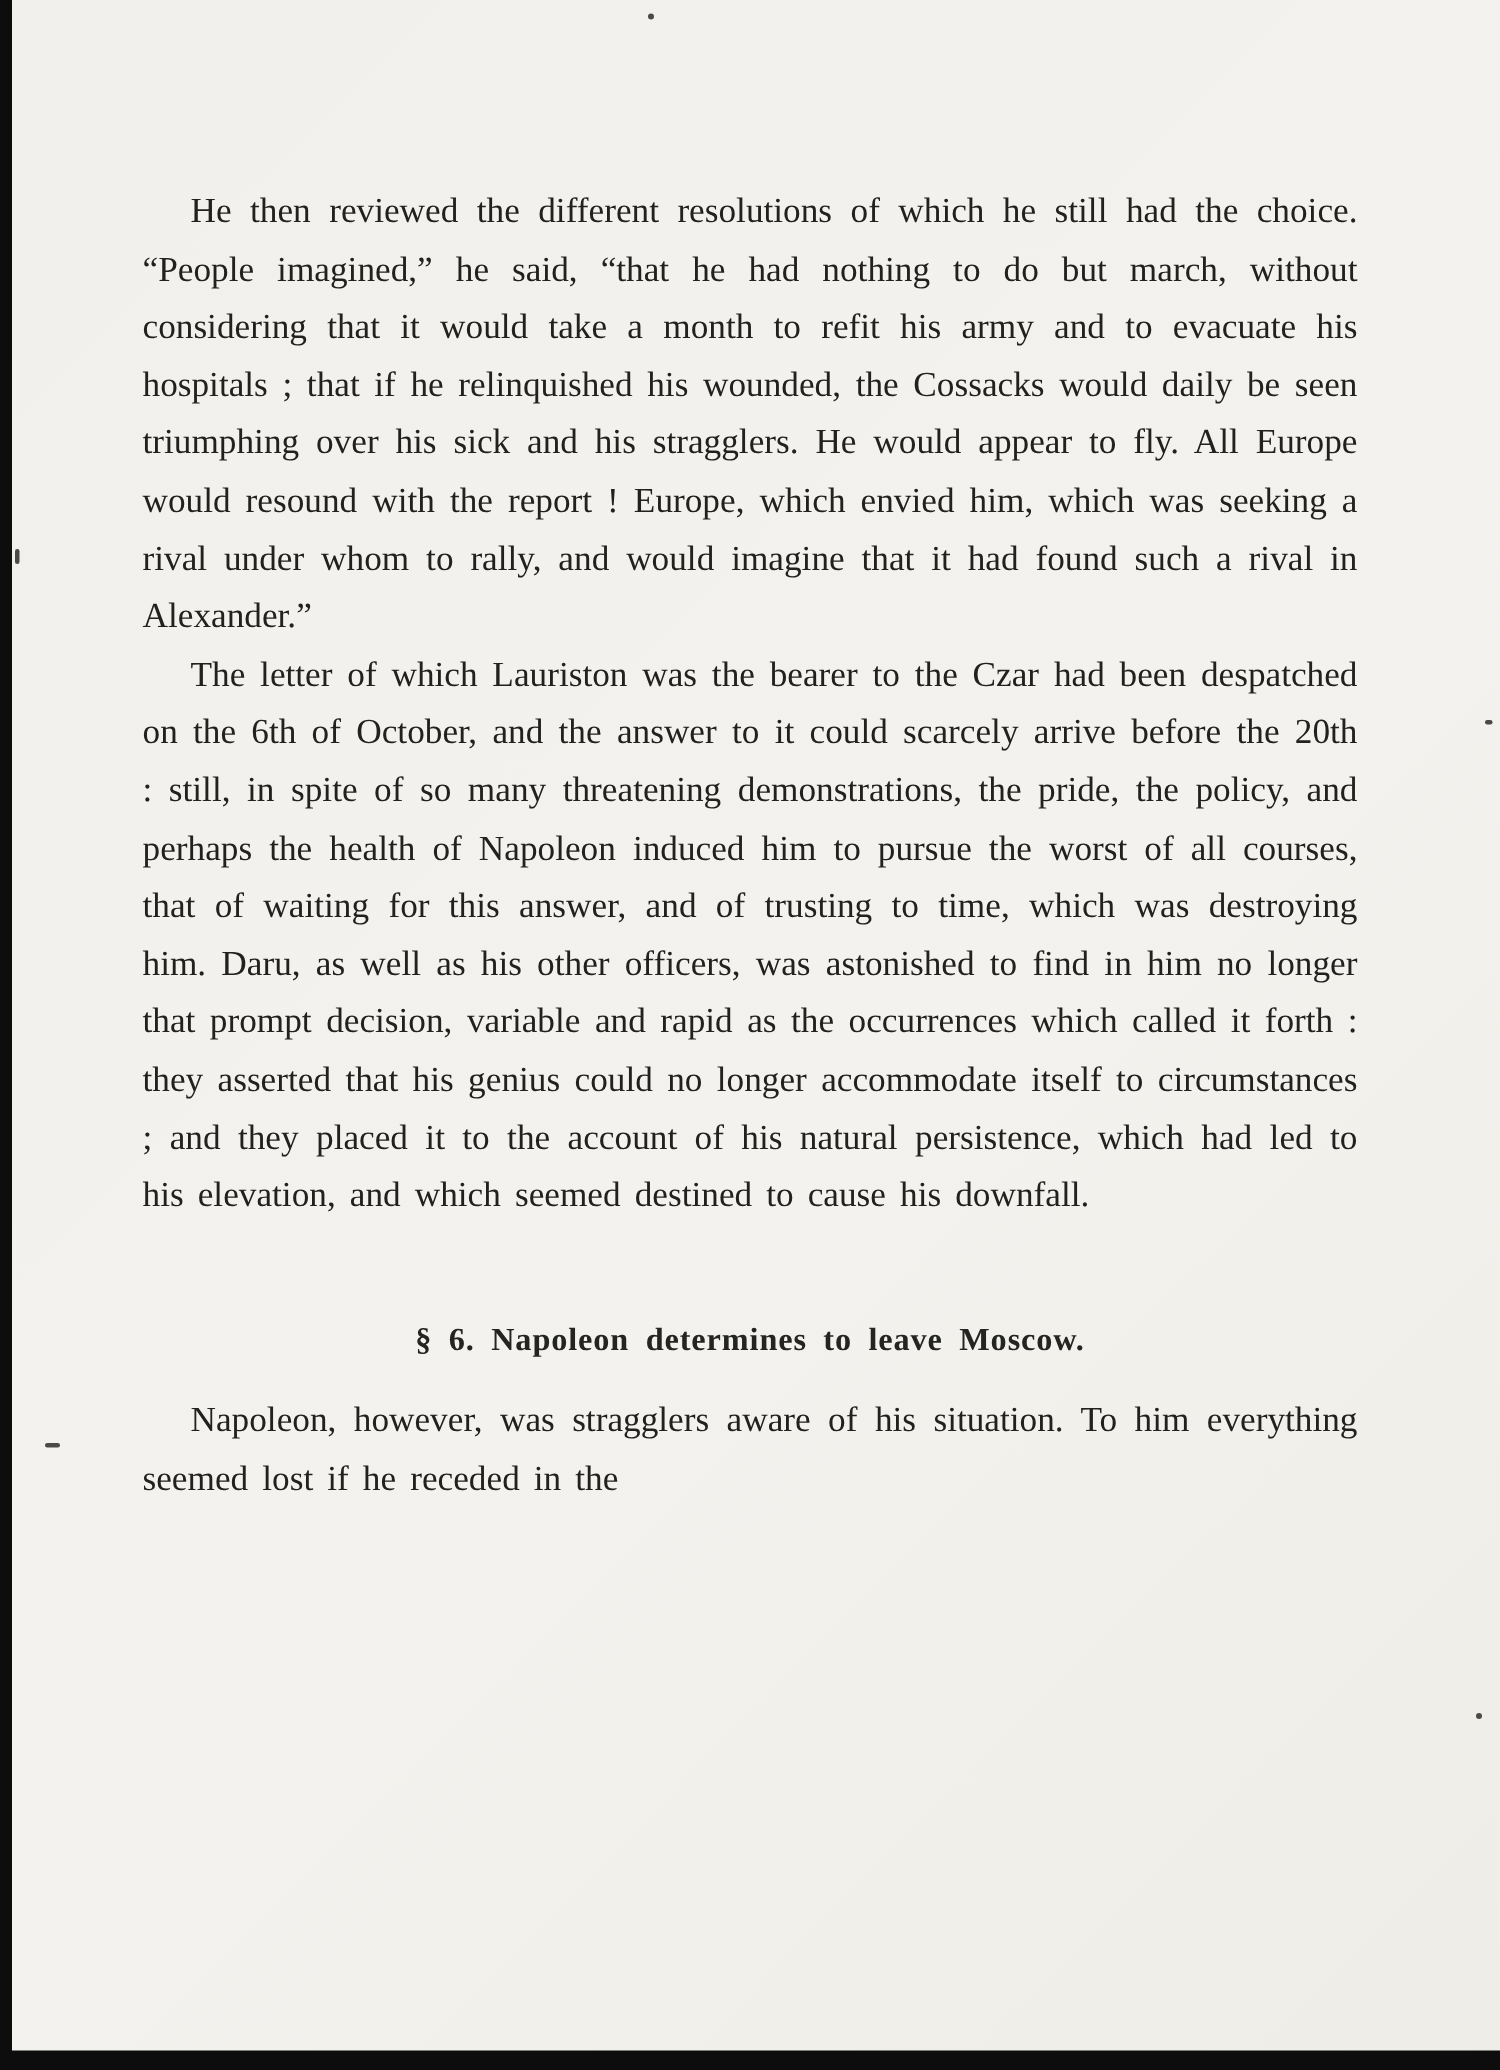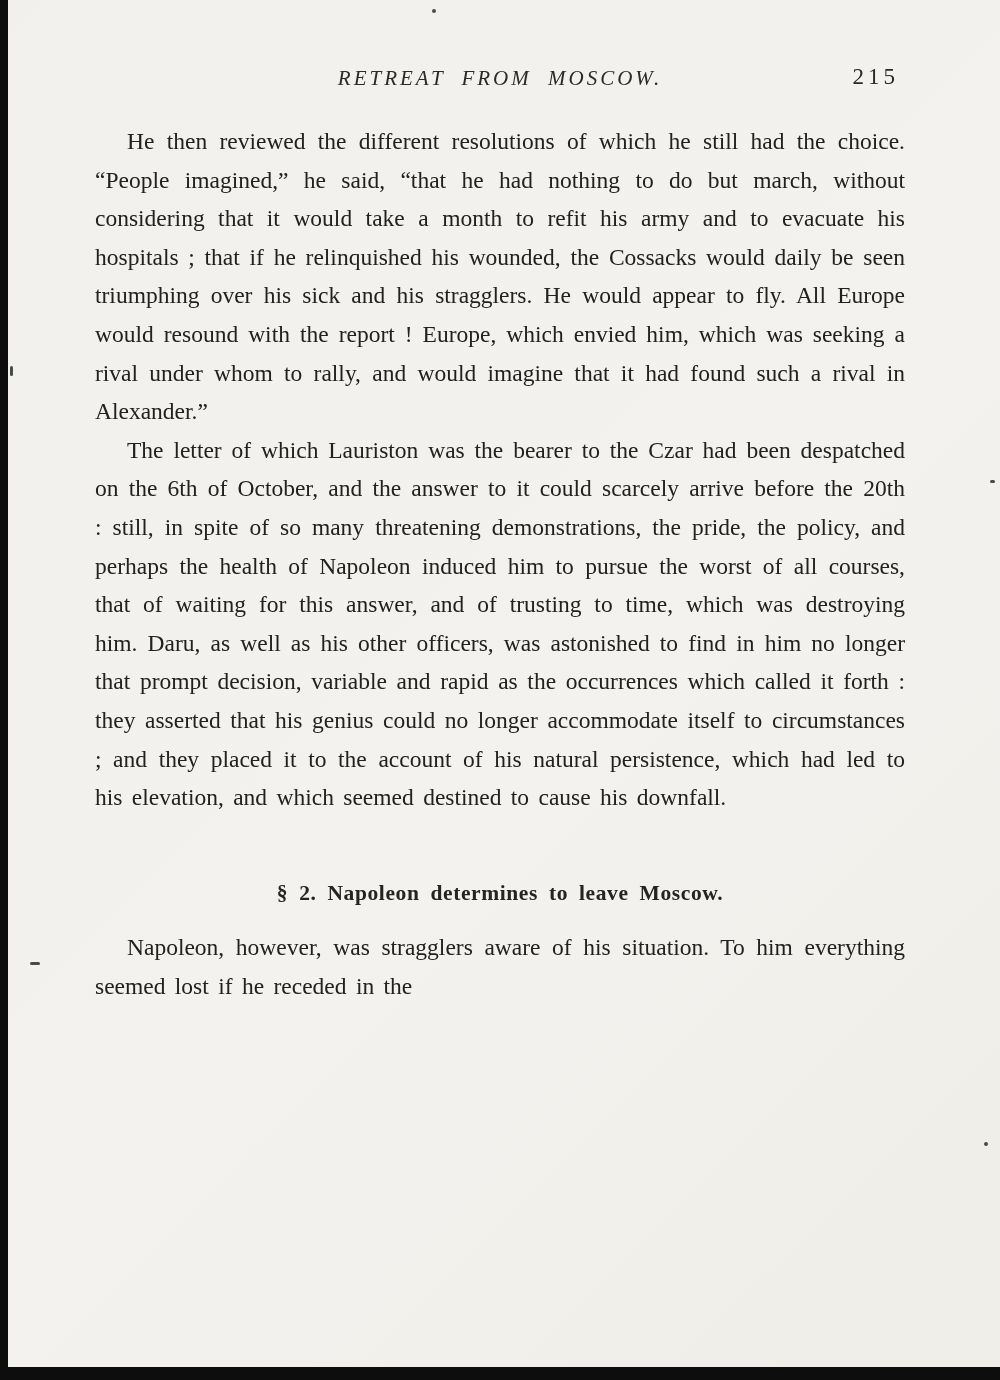--- a/index.html
+++ b/index.html
@@ -86,25 +86,21 @@
 
   <div class="edge-left"></div>
   <div class="edge-bottom"></div>
 
   <div class="speck s1"></div>
   <div class="speck s2"></div>
   <div class="speck s3"></div>
   <div class="speck s4"></div>
   <div class="speck s5"></div>
 
-  <header class="running-header">
-    <span class="title">RETREAT FROM MOSCOW.</span>
-    <span class="pagenum">215</span>
-  </header>
 
   <main class="page-body">
     <p class="para">He then reviewed the different resolutions of which he still had the choice.  “People imagined,” he said, “that he had nothing to do but march, without considering that it would take a month to refit his army and to evacuate his hospitals ; that if he relinquished his wounded, the Cossacks would daily be seen triumphing over his sick and his stragglers.  He would appear to fly.  All Europe would resound with the report !  Europe, which envied him, which was seeking a rival under whom to rally, and would imagine that it had found such a rival in Alexander.”</p>
     <p class="para">The letter of which Lauriston was the bearer to the Czar had been despatched on the 6th of October, and the answer to it could scarcely arrive before the 20th : still, in spite of so many threatening demonstrations, the pride, the policy, and perhaps the health of Napoleon induced him to pursue the worst of all courses, that of waiting for this answer, and of trusting to time, which was destroying him.  Daru, as well as his other officers, was astonished to find in him no longer that prompt decision, variable and rapid as the occurrences which called it forth : they asserted that his genius could no longer accommodate itself to circumstances ; and they placed it to the account of his natural persistence, which had led to his elevation, and which seemed destined to cause his downfall.</p>
-    <h2 class="section-heading">§ 2.  Napoleon determines to leave Moscow.</h2>
+    <h2 class="section-heading">§ 6.  Napoleon determines to leave Moscow.</h2>
     <p class="para">Napoleon, however, was stragglers aware of his situation.  To him everything seemed lost if he receded in the</p>
   </main>
 
 </div>
 
 </body></html>

